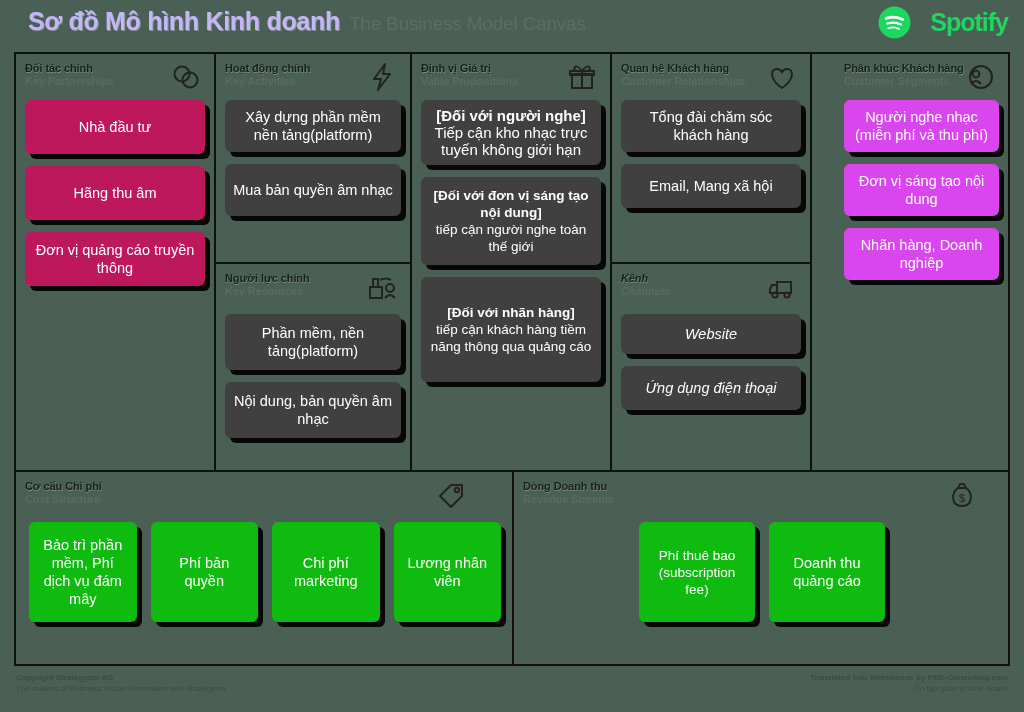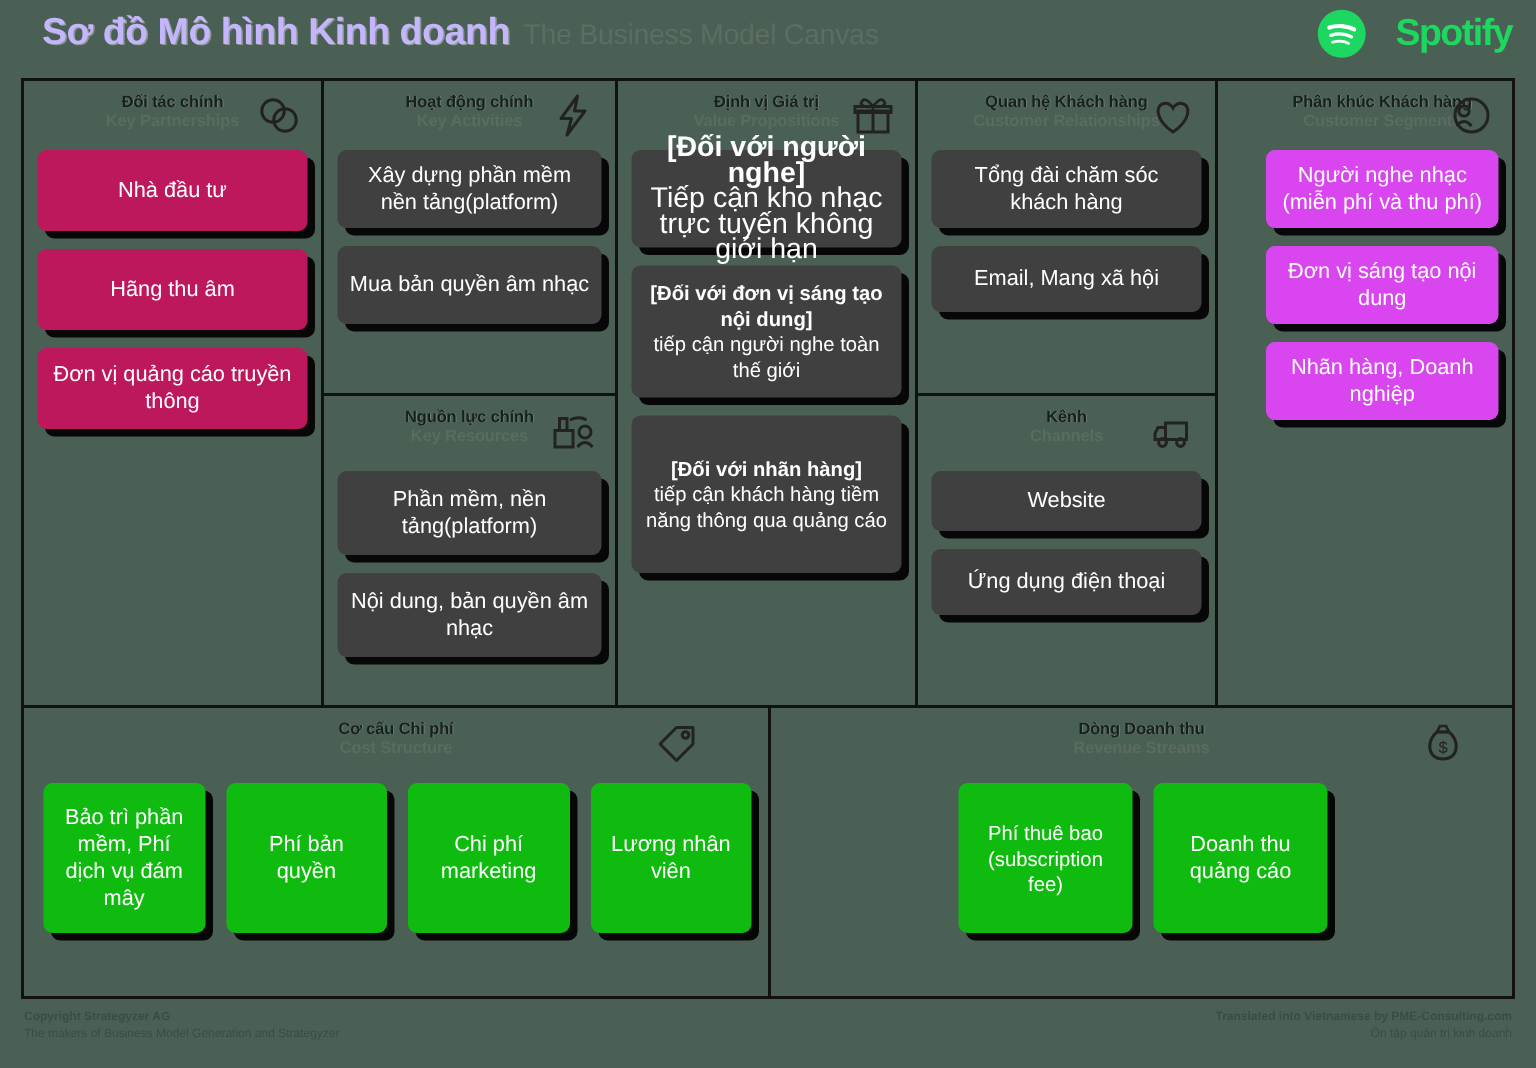--- a/index.html
+++ b/index.html
@@ -28,21 +28,21 @@
 
   
   .canvas{
     position:absolute;left:14px;top:52px;width:996px;height:614px;
     background:#4b6055;border:2px solid #111;box-sizing:border-box;
   }
   .cell{position:absolute;box-sizing:border-box;border-right:2px solid #111;padding:8px 9px 6px 9px;}
   .cell.nb{border-right:none;}
   .cell.bt{border-top:2px solid #111;}
 
-  .cell-head{position:relative;height:34px;margin-bottom:4px;text-align:center;}
+  .cell-head{position:relative;height:34px;margin-bottom:4px;}
   .h-vi{font-size:11px;font-weight:bold;color:#16211b;letter-spacing:-.1px;
         text-shadow:0.5px 0.5px 0 rgba(255,255,255,.25);line-height:13px;}
   .h-en{font-size:11px;font-weight:bold;color:#5b6b60;letter-spacing:-.1px;line-height:13px;}
   .h-icon{position:absolute;right:2px;top:-1px;width:34px;height:32px;}
   .h-icon svg{width:100%;height:100%;display:block;}
 
   
   .card{
     box-sizing:border-box;border-radius:6px;
     color:#fff;display:flex;align-items:center;justify-content:center;text-align:center;
@@ -55,21 +55,21 @@
   .card.green{background:#10bb10;}
   .card .stack{width:100%;}
   .card b{display:block;font-weight:bold;}
 
   
   #c-partners {left:0;   top:0;   width:200px;height:416px;}
   #c-activities{left:200px;top:0;  width:196px;height:208px;}
   #c-resources {left:200px;top:208px;width:196px;height:208px;}
   #c-value     {left:396px;top:0;  width:200px;height:416px;}
   #c-relations {left:596px;top:0;  width:200px;height:208px;}
-  #c-channels  {left:596px;top:208px;width:200px;height:208px;}
+  #c-channels  {left:596px;top:208px;width:200px;height:208px;font-style:italic;}
   #c-segments  {left:796px;top:0;  width:196px;height:416px;padding-left:32px;}
   #c-cost      {left:0;   top:416px;width:498px;height:194px;}
   #c-revenue   {left:498px;top:416px;width:494px;height:194px;}
 
   .cost-row{display:flex;gap:14px;padding:4px 2px 0 4px;}
   .cost-row .card{flex:1;height:100px;margin-bottom:0;}
   .rev-row{display:flex;gap:14px;padding:4px 0 0 116px;}
   .rev-row .card{width:116px;height:100px;margin-bottom:0;}
 
   
@@ -138,21 +138,21 @@
       <div class="card orange" style="height:52px">
           <span class="stack">Xây dựng phần mềm nền tảng(platform)</span>
         </div>
       <div class="card orange" style="height:52px">
           <span class="stack">Mua bản quyền âm nhạc</span>
         </div>
     </div>
 
     <div class="cell bt" id="c-resources">
       <div class="cell-head">
-        <div class="h-vi">Nguồn lực chính</div>
+        <div class="h-vi">Người lực chính</div>
         <div class="h-en">Key Resources</div>
         <span class="h-icon">
           <svg viewBox="0 0 34 32">
               <rect x="5" y="16" width="12" height="11" fill="none" stroke="#222" stroke-width="2"></rect>
               <rect x="8" y="8" width="5" height="8" fill="none" stroke="#222" stroke-width="2"></rect>
               <path d="M15 9 q6-3 11 0" fill="none" stroke="#222" stroke-width="2"></path>
               <circle cx="25" cy="17" r="4" fill="none" stroke="#222" stroke-width="2"></circle>
               <path d="M20 27 q5-6 10 0" fill="none" stroke="#222" stroke-width="2"></path>
             </svg>
         </span>
@@ -171,21 +171,21 @@
         <div class="h-en">Value Propositions</div>
         <span class="h-icon">
           <svg viewBox="0 0 34 32">
               <rect x="7" y="13" width="20" height="14" fill="none" stroke="#222" stroke-width="2"></rect>
               <rect x="5" y="10" width="24" height="4" fill="none" stroke="#222" stroke-width="2"></rect>
               <line x1="17" y1="10" x2="17" y2="27" stroke="#222" stroke-width="2"></line>
               <path d="M17 10 q-6-8-8-2 q1 3 8 2z M17 10 q6-8 8-2 q-1 3-8 2z" fill="none" stroke="#222" stroke-width="1.8"></path>
             </svg>
         </span>
       </div>
-      <div class="card orange" style="height:65px;font-size:19px;line-height:17px">
+      <div class="card orange" style="height:65px;font-size:15px;line-height:17px">
         <span class="stack"><b>[Đối với người nghe]</b><span>Tiếp cận kho nhạc trực tuyến không giới hạn</span></span>
       </div>
       <div class="card orange" style="height:88px;font-size:13.5px;line-height:17px">
         <span class="stack"><b>[Đối với đơn vị sáng tạo nội dung]</b><span>tiếp cận người nghe toàn thế giới</span></span>
       </div>
       <div class="card orange" style="height:105px;font-size:13.5px;line-height:17px">
         <span class="stack"><b>[Đối với nhãn hàng]</b><span>tiếp cận khách hàng tiềm năng thông qua quảng cáo</span></span>
       </div>
     </div>
 

